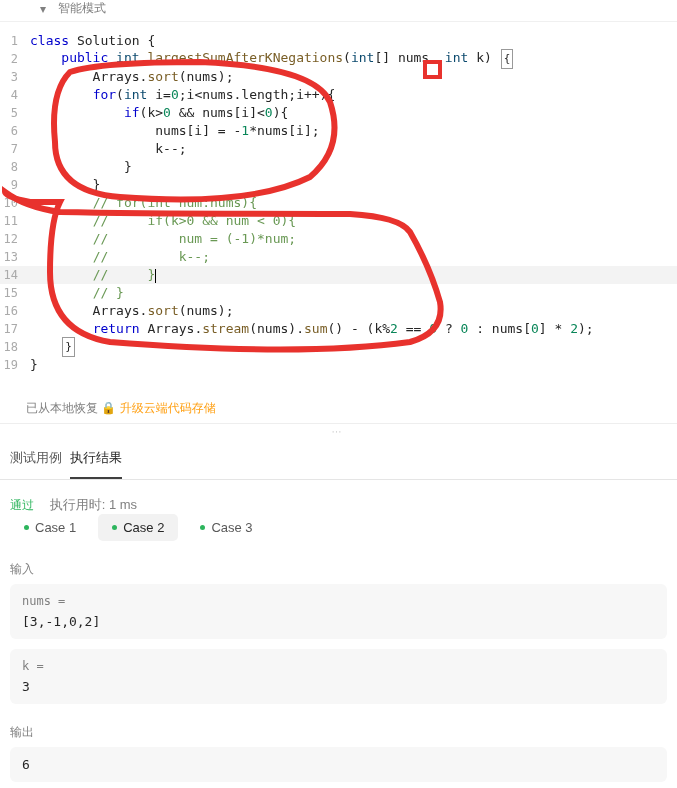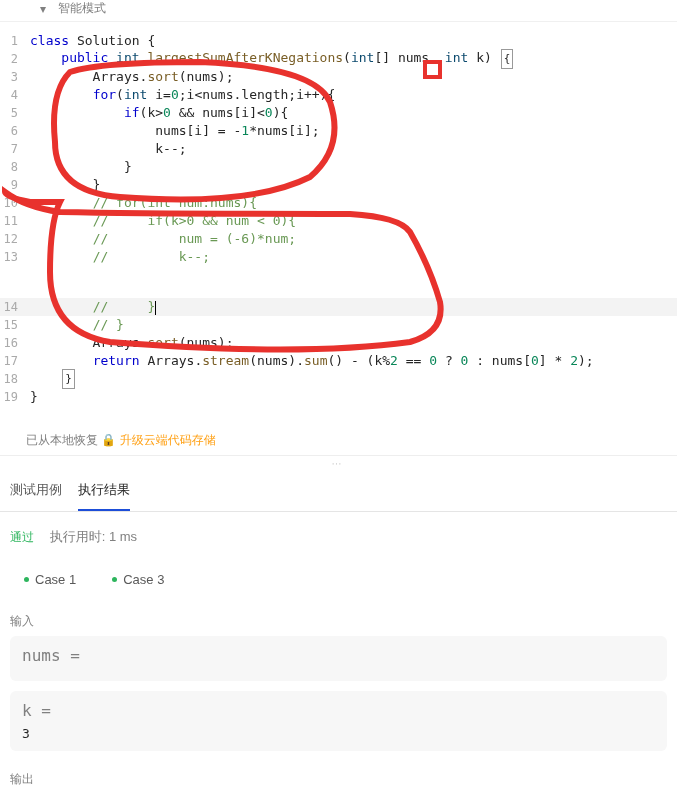--- a/index.html
+++ b/index.html
@@ -6,38 +6,38 @@
 body { font-family: -apple-system, "Segoe UI", sans-serif; font-size:13px; background:#fff; color:#262626; width:677px; }
 .code-area { position:relative; padding:10px 0 20px 0; }
 .code-line { display:flex; align-items:center; height:18px; line-height:18px; }
 .line-num { width:30px; text-align:right; color:#aaa; font-size:12px; padding-right:12px; font-family: Consolas, monospace; }
 .code-text { font-family: Consolas, monospace; font-size:13px; white-space:pre; }
 .kw { color:#0000cc; }
 .type { color:#0c4a6e; }
 .fn { color:#795e26; }
 .num { color:#098658; }
 .comment { color:#6a9955; }
-.cursor-line { background:#f3f3f3;margin-top:32px; }
+.cursor-line { background:#f3f3f3; }
 .cursor-caret { display:inline-block; width:1px; height:14px; background:#000; vertical-align:middle; }
 .fold-box { border:1px solid #999; display:inline-block; padding:0 2px; font-size:11px; margin-left:1px; }
 .restore-bar { padding:6px 26px; font-size:12px; color:#808080; }
 .lock { color:#ffa116; }
-.tabs { border-bottom:1px solid #e5e5e5; padding:0 10px; display:flex; gap:16px; }
+.tabs { border-bottom:1px solid #e5e5e5; padding:0 10px; display:flex; gap:8px; }
 .tab { padding:10px 0; font-size:13px; color:#595959; cursor:pointer; }
-.tab.active { color:#262626; font-weight:500; border-bottom:2px solid #1d4ed8; }
+.tab.active { color:#262626; font-weight:500; border-bottom:2px solid #404040; }
 .result-area { padding:16px 10px; }
 .pass { color:#2db55d; font-size:12px; font-weight:500; }
 .runtime { color:#808080; font-size:13px; margin-left:12px; }
-.cases { display:flex; gap:8px; margin-top:20px; }
+.cases { display:flex; gap:8px; }
 .case-btn { padding:6px 14px; border-radius:5px; font-size:13px; color:#595959; cursor:pointer; display:flex; align-items:center; gap:6px; }
 .case-btn.active { background:#f2f2f2; color:#262626; }
 .dot { width:5px; height:5px; border-radius:50%; background:#2db55d; }
 .label { font-size:12px; color:#808080; margin-top:20px; margin-bottom:6px; }
 .val-box { background:#f7f7f7; border-radius:6px; padding:10px 12px; font-family: Consolas, monospace; font-size:13px; }
-.val-prefix { font-size:16px; color:#808080; margin-bottom:6px; }
+.val-prefix { font-size:12px; color:#808080; margin-bottom:6px; }
 .drag-handle { text-align:center; color:#ccc; font-size:10px; letter-spacing:4px; padding:2px 0; border-top:1px solid #eee; }
 .top-tool { display:flex; align-items:center; gap:12px; padding:0 10px 4px 40px; font-size:12px; color:#808080; border-bottom:1px solid #f0f0f0; }
 .svg-scribble { position:absolute; top:0; left:0; pointer-events:none; }
 </style>
 </head>
 <body>
 
 <div class="top-tool">
   <span title="Java">▾</span>
   <span>智能模式</span>
@@ -88,21 +88,21 @@
     <div class="code-line">
       <div class="line-num">10</div>
       <div class="code-text"><span>        </span><span class="comment">// for(int num:nums){</span></div>
     </div>
     <div class="code-line">
       <div class="line-num">11</div>
       <div class="code-text"><span>        </span><span class="comment">//     if(k&gt;0 &amp;&amp; num &lt; 0){</span></div>
     </div>
     <div class="code-line">
       <div class="line-num">12</div>
-      <div class="code-text"><span>        </span><span class="comment">//         num = (-6)*num;</span></div>
+      <div class="code-text"><span>        </span><span class="comment">//         num = (-1)*num;</span></div>
     </div>
     <div class="code-line">
       <div class="line-num">13</div>
       <div class="code-text"><span>        </span><span class="comment">//         k--;</span></div>
     </div>
     <div class="code-line cursor-line">
       <div class="line-num">14</div>
       <div class="code-text"><span>        </span><span class="comment">//     }</span><span class="cursor-caret"></span></div>
     </div>
     <div class="code-line">
@@ -147,29 +147,34 @@
       <span>执行用时:</span>
       <span>1 ms</span>
     </span>
   </div>
 
   <div class="cases" id="cases">
       <div class="case-btn">
         <span class="dot"></span>
         <span>Case 1</span>
       </div>
+      <div class="case-btn active">
+        <span class="dot"></span>
+        <span>Case 2</span>
+      </div>
       <div class="case-btn">
         <span class="dot"></span>
         <span>Case 3</span>
       </div>
     </div>
 
   <div class="label">输入</div>
   <div class="val-box">
     <div class="val-prefix">nums =</div>
+    <div>[3,-1,0,2]</div>
   </div>
   <div style="height:10px"></div>
   <div class="val-box">
     <div class="val-prefix">k =</div>
     <div>3</div>
   </div>
 
   <div class="label">输出</div>
   <div class="val-box">
     <div>6</div>

